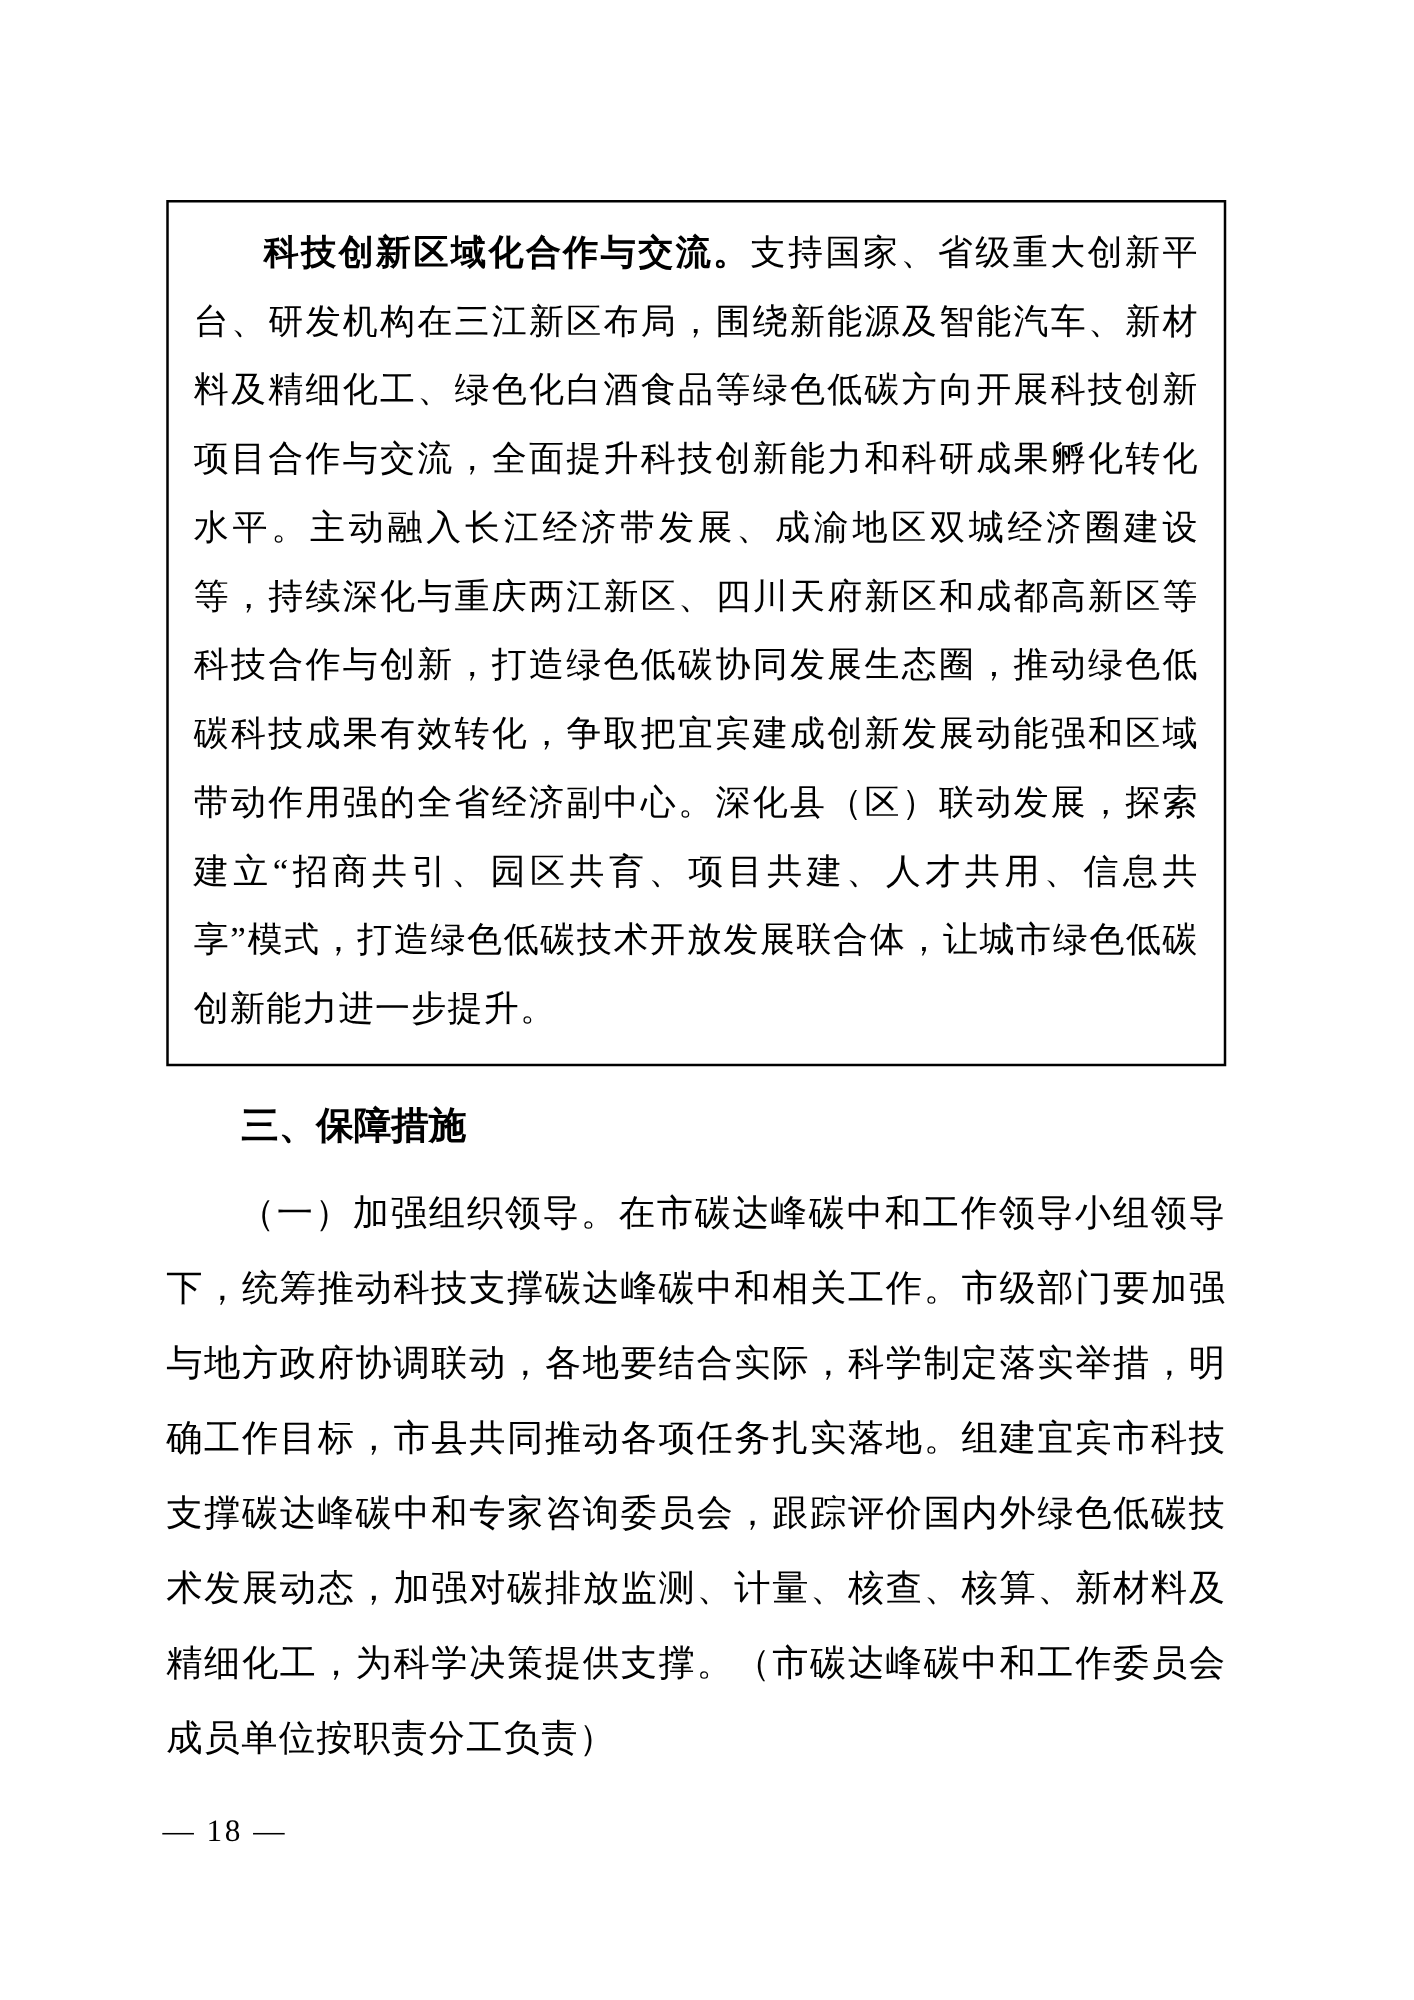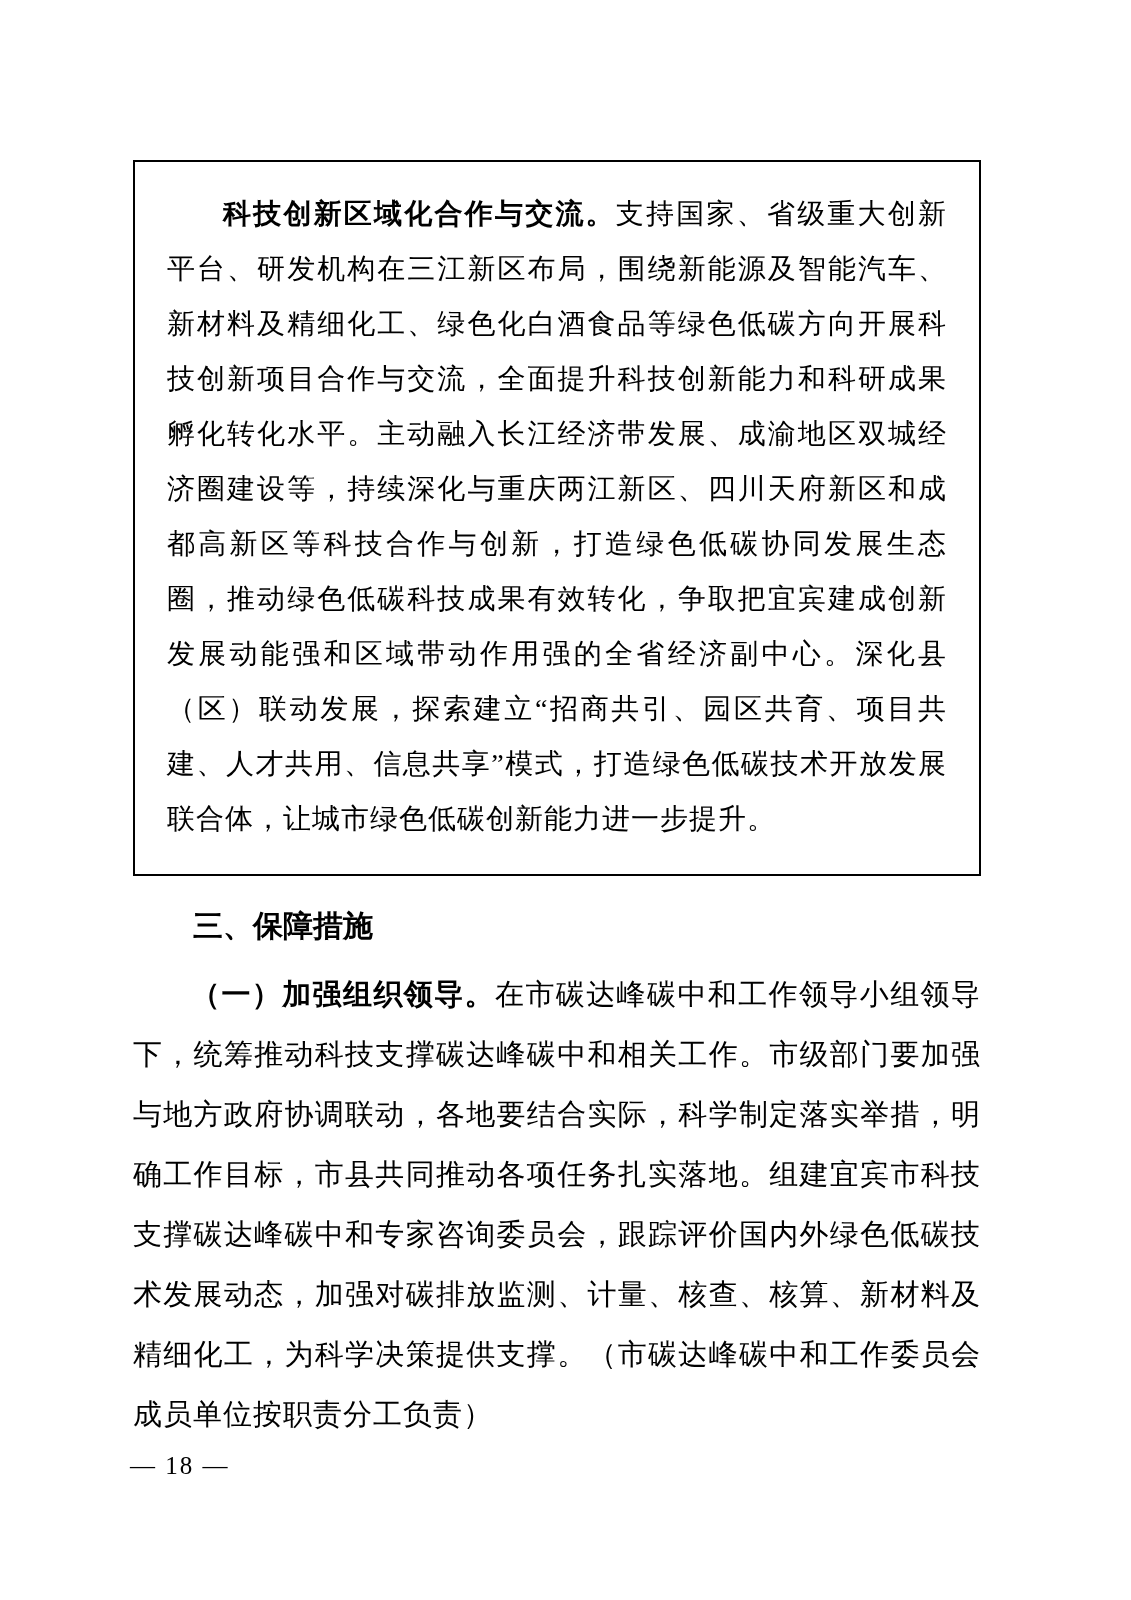--- a/index.html
+++ b/index.html
@@ -21,50 +21,50 @@
     top: 0;
     width: 848px;
   }
   .box {
     margin-top: 160px;
     border: 2px solid #000000;
     padding: 8px 16px 12px 16px;
     box-sizing: border-box;
   }
   .box-para {
-    margin: 16px;
+    margin: 4px;
     font-size: 28px;
     line-height: 55px;
     text-align: justify;
     letter-spacing: 1px;
   }
   .indent {
     text-indent: 2em;
   }
   .box-lead {
     font-family: "Liberation Sans", "DejaVu Sans", sans-serif;
     font-weight: bold;
   }
   .heading {
     margin: 28px 0 0 0;
     font-size: 30px;
     line-height: 44px;
-    font-family: Liberation Sans, sans-serif;
+    font-family: Liberation Mono, monospace;
     font-weight: bold;
     text-indent: 2em;
   }
   .para {
     margin: 16px 0 0 0;
     font-size: 29px;
     line-height: 60px;
     text-align: justify;
     letter-spacing: 1px;
   }
   .para-lead {
-    font-weight: bold;
+    font-weight: normal;
   }
   .page-number {
     position: absolute;
     left: 130px;
     top: 1452px;
     font-size: 25px;
     letter-spacing: 2px;
   }
 </style>
 </head>

